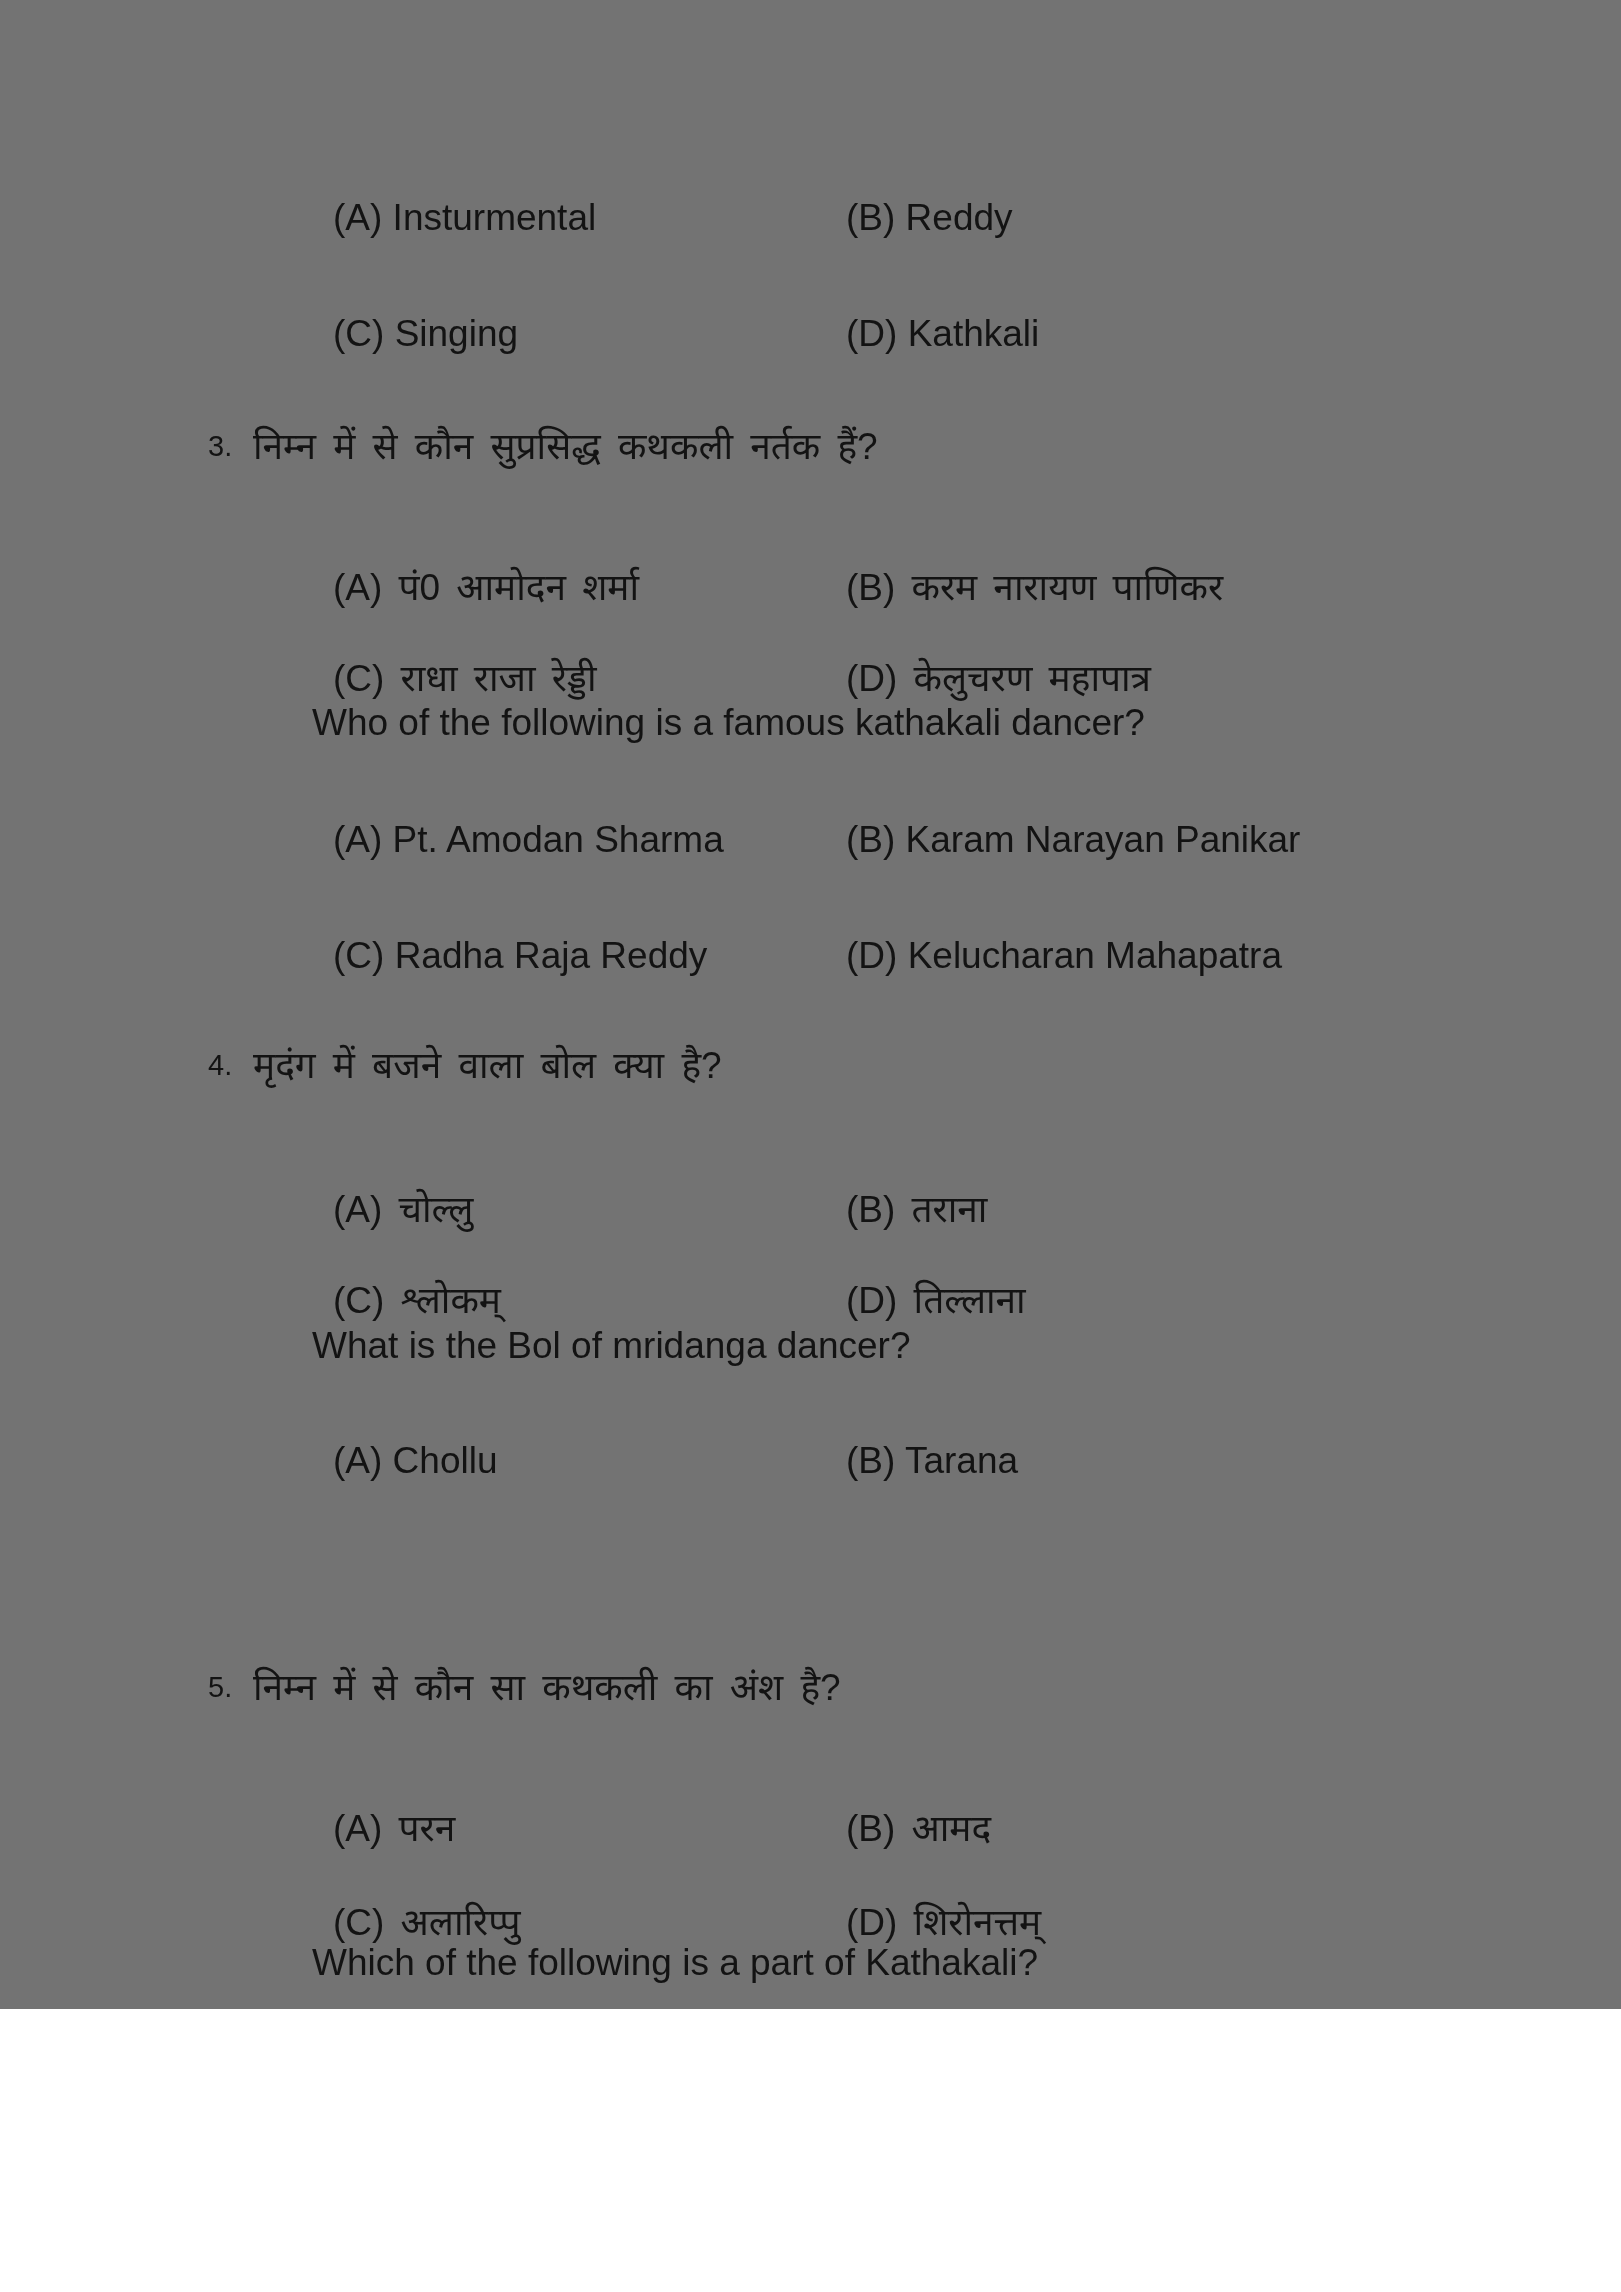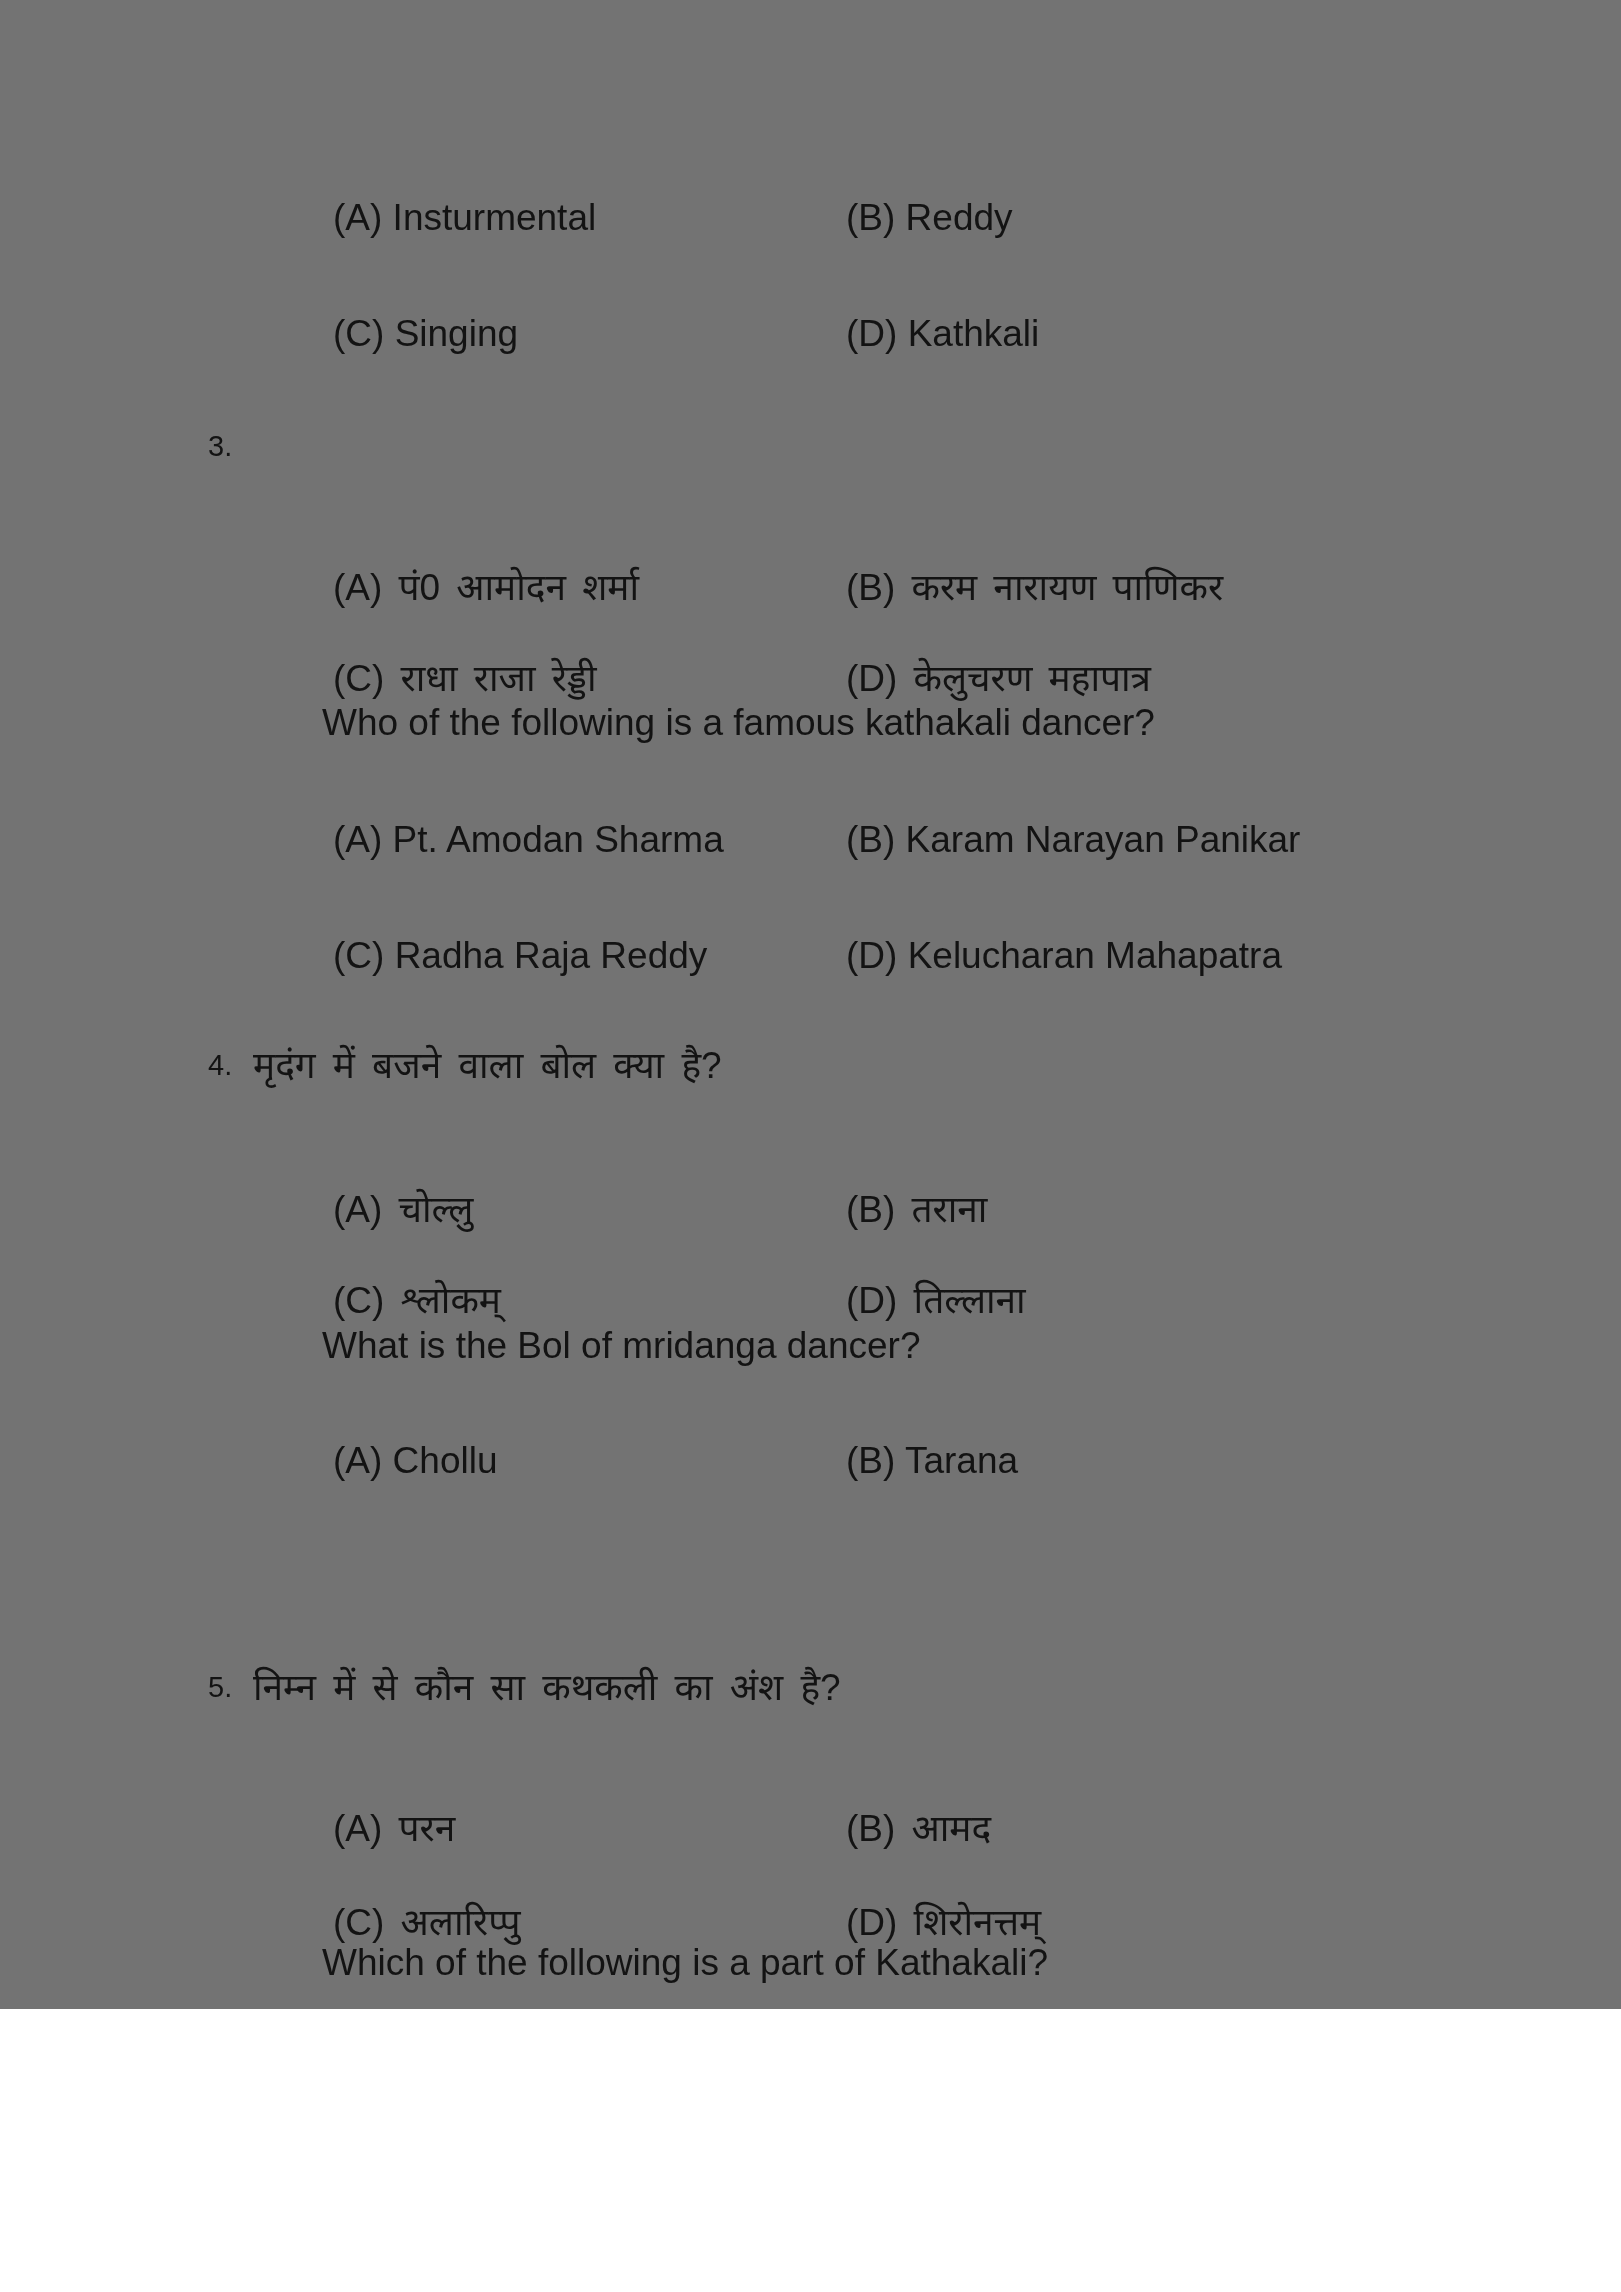--- a/index.html
+++ b/index.html
@@ -36,21 +36,21 @@
     line-height: 37px;
   }
   .qtext-hi {
     position: absolute;
     left: 253px;
     word-spacing: 6.9px;
   }
   .hi { word-spacing: 5.9px; margin-top: 48px; }
   .qtext-en {
     position: absolute;
-    left: 322px;
+    left: 312px;
     text-align: center;
   }
   .pagenum-row {
     left: 78px;
     width: 1543px;
     text-align: left;
   }
   .pagenum {
     font-size: 29px;
     line-height: 45px;
@@ -65,20 +65,21 @@
     <span class="opt col-a">(A) Insturmental</span>
     <span class="opt col-b">(B) Reddy</span>
   </div>
   <div class="row" style="top:311px">
     <span class="opt col-a">(C) Singing</span>
     <span class="opt col-b">(D) Kathkali</span>
   </div>
 
   <div class="row" style="top:424px">
     <span class="qnum">3.</span>
+    <span class="qtext-hi">निम्न में से कौन सुप्रसिद्ध कथकली नर्तक हैं?</span>
   </div>
   <div class="row" style="top:517px">
     <span class="opt col-a hi">(A) पं0 आमोदन शर्मा</span>
     <span class="opt col-b hi">(B) करम नारायण पाणिकर</span>
   </div>
   <div class="row" style="top:608px">
     <span class="opt col-a hi">(C) राधा राजा रेड्डी</span>
     <span class="opt col-b hi">(D) केलुचरण महापात्र</span>
   </div>
   <div class="row" style="top:700px">

